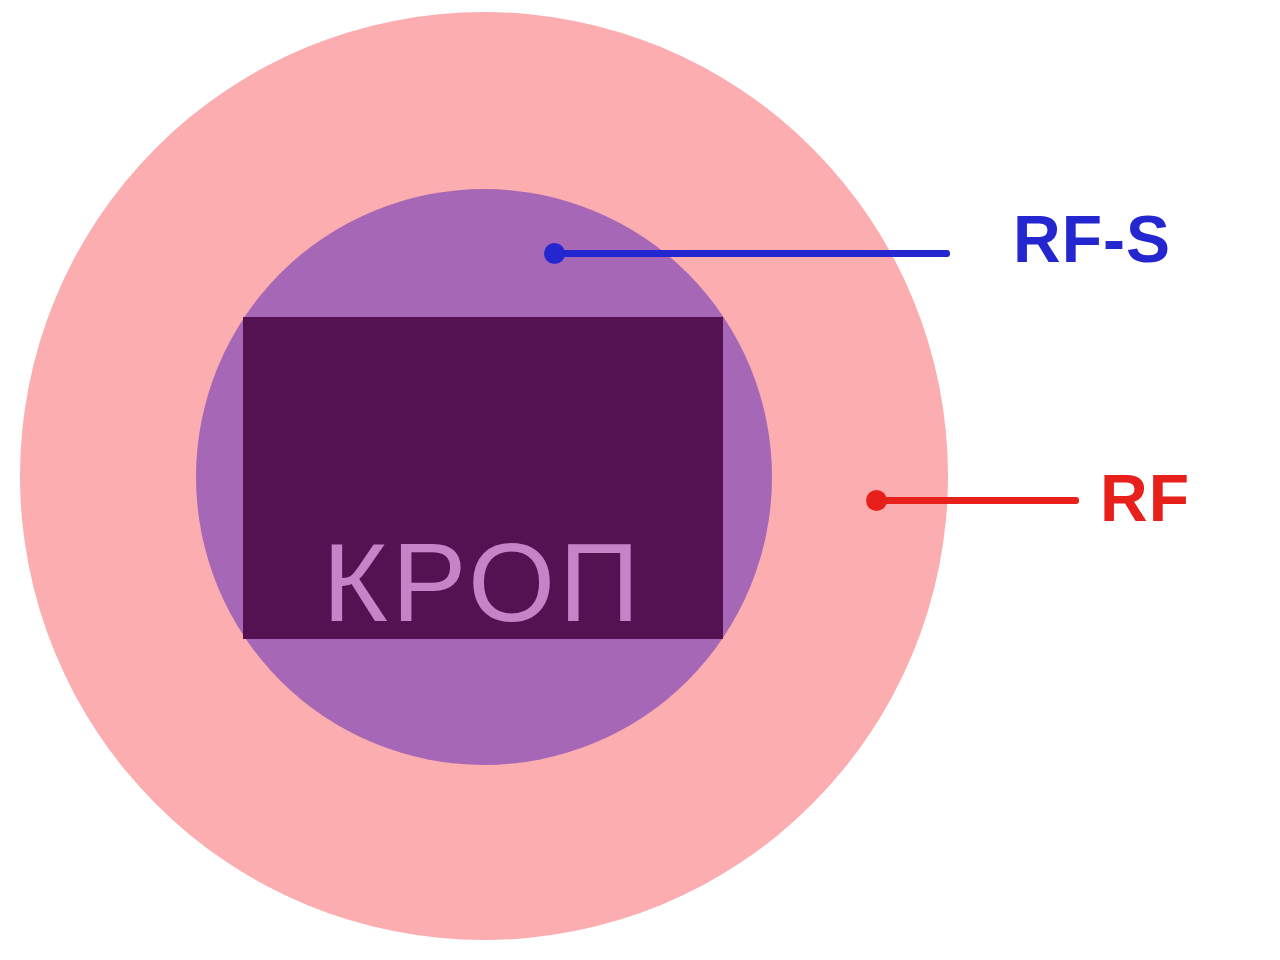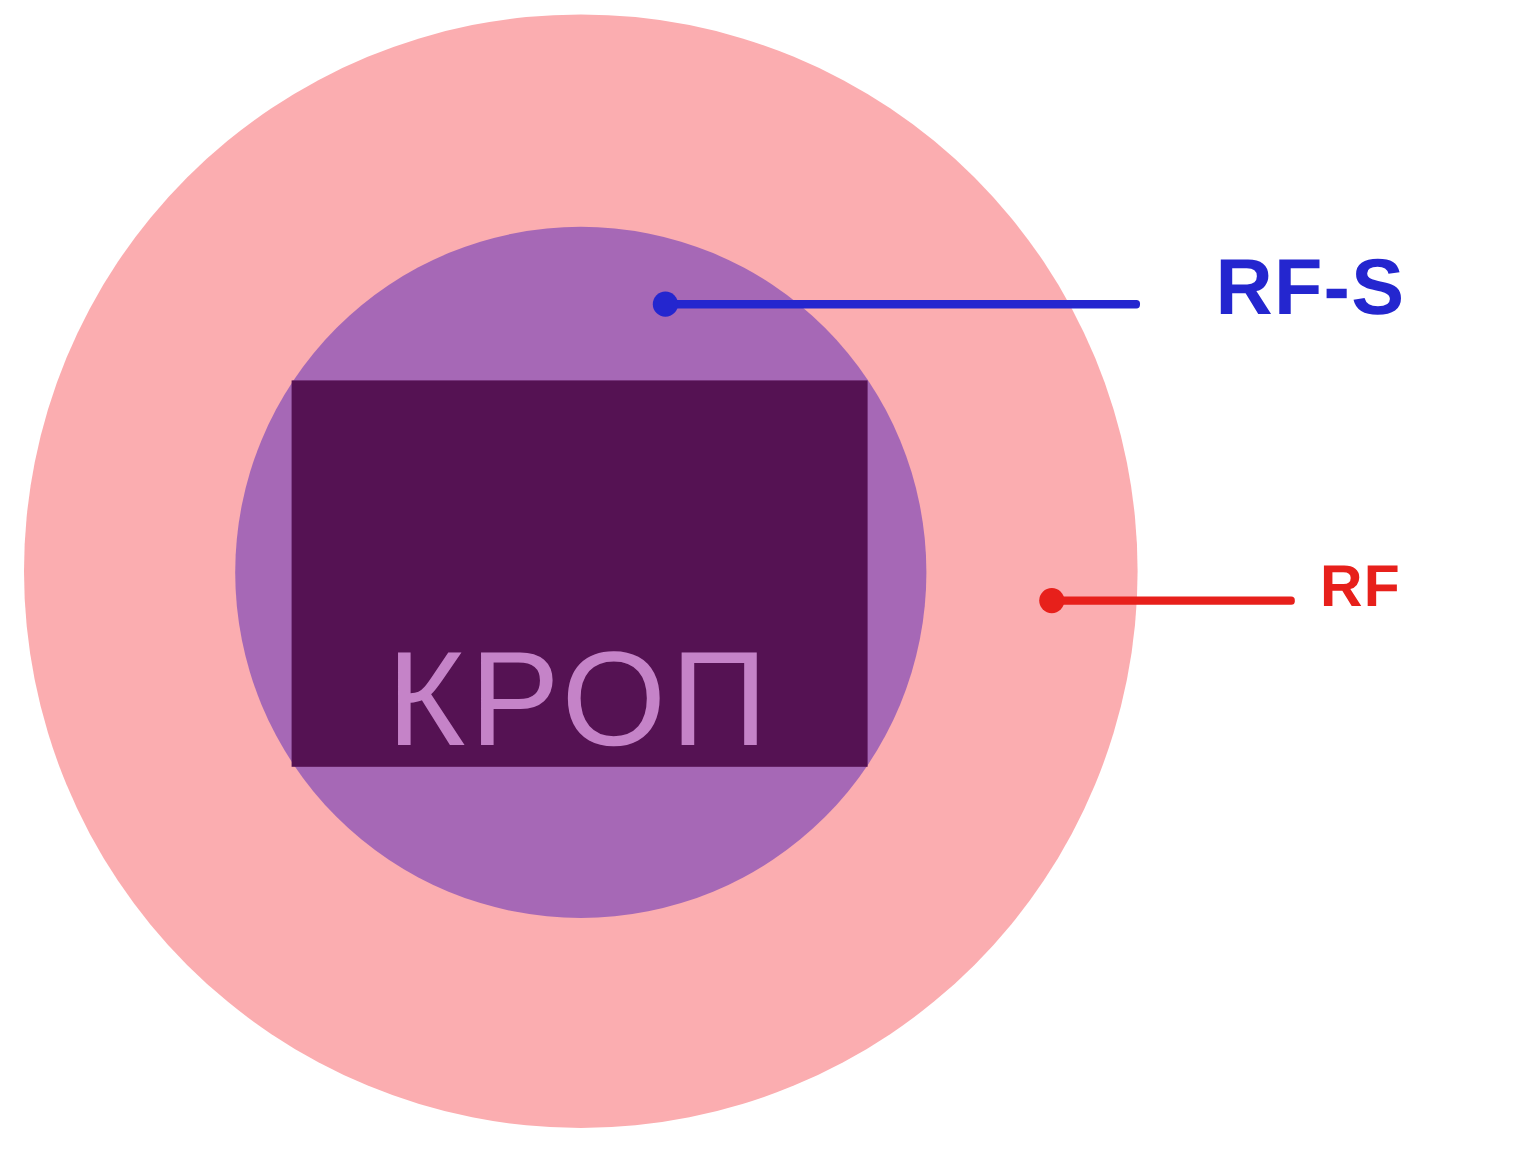--- a/index.html
+++ b/index.html
@@ -95,21 +95,21 @@
   #rf-callout-dot {
     left: 866px;
     top: 490px;
     background: var(--rf_accent, #E7201B);
   }
   #rf-label {
     position: absolute;
     left: 1100px;
     top: 465px;
     color: var(--rf_accent, #E7201B);
-    font-size: 49px;
+    font-size: 66px;
     font-weight: 700;
     line-height: 1;
     letter-spacing: 1px;
     user-select: none;
   }
 </style>
 </head>
 <body>
 
 <div id="canvas">

